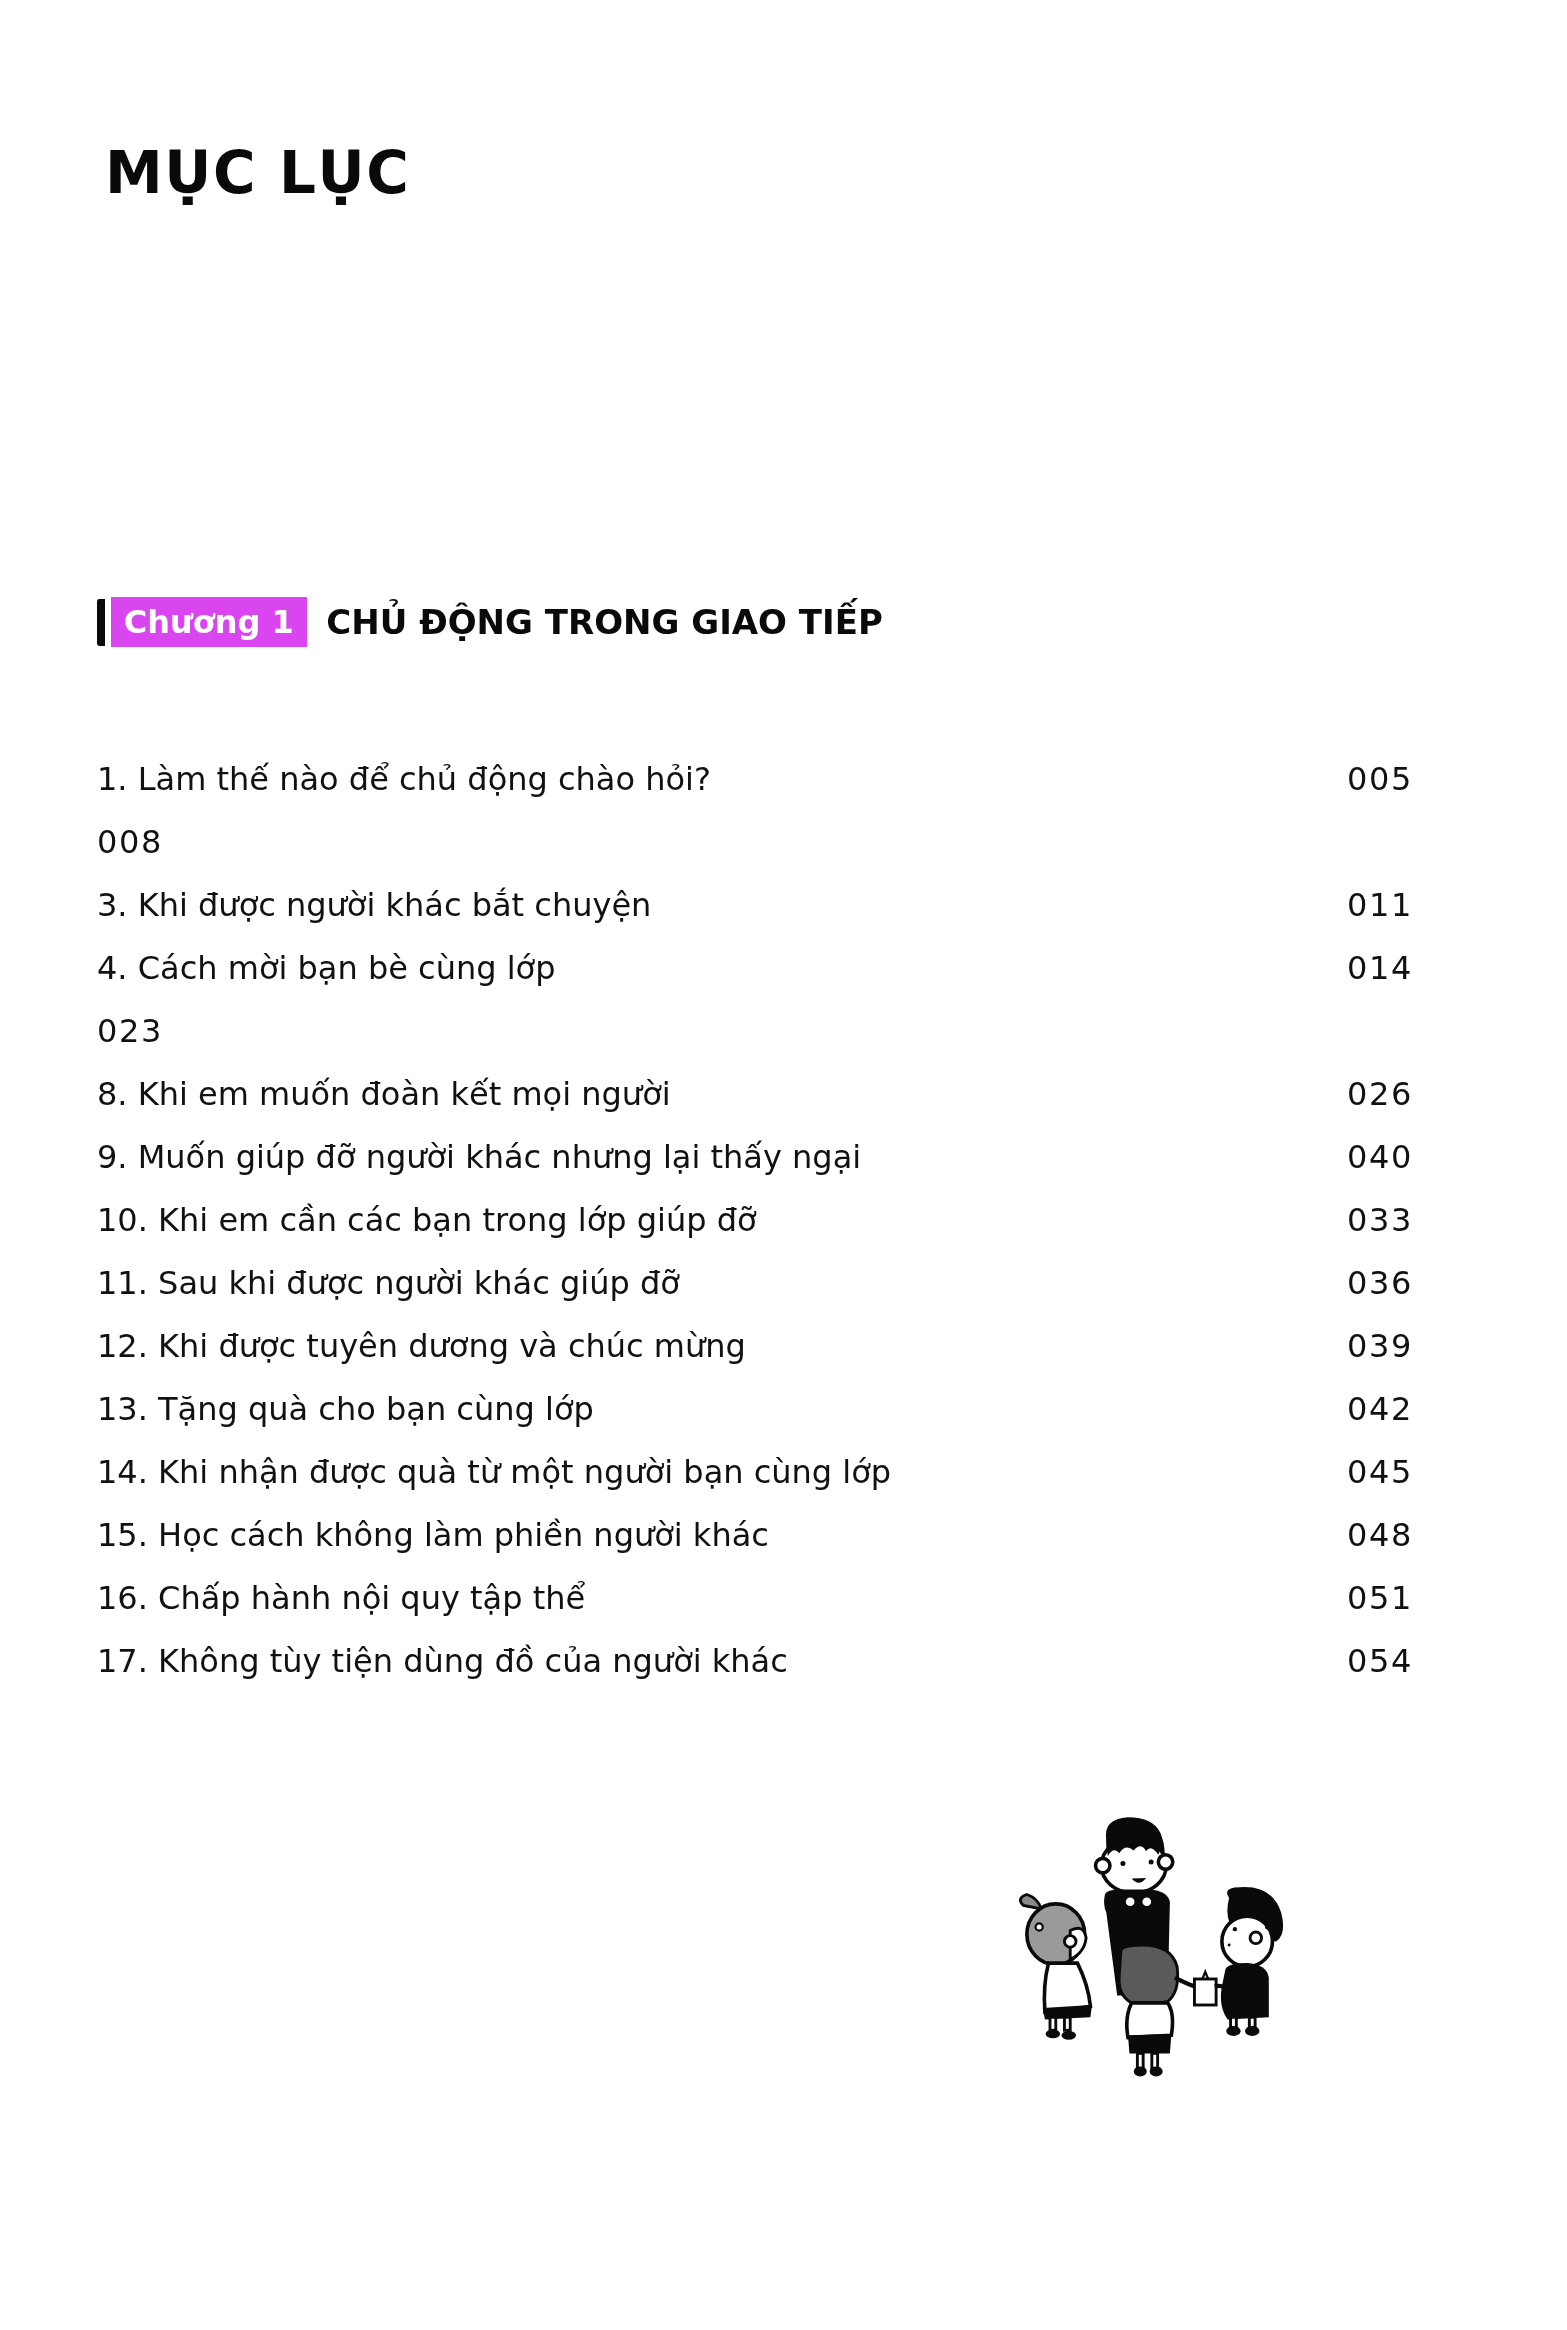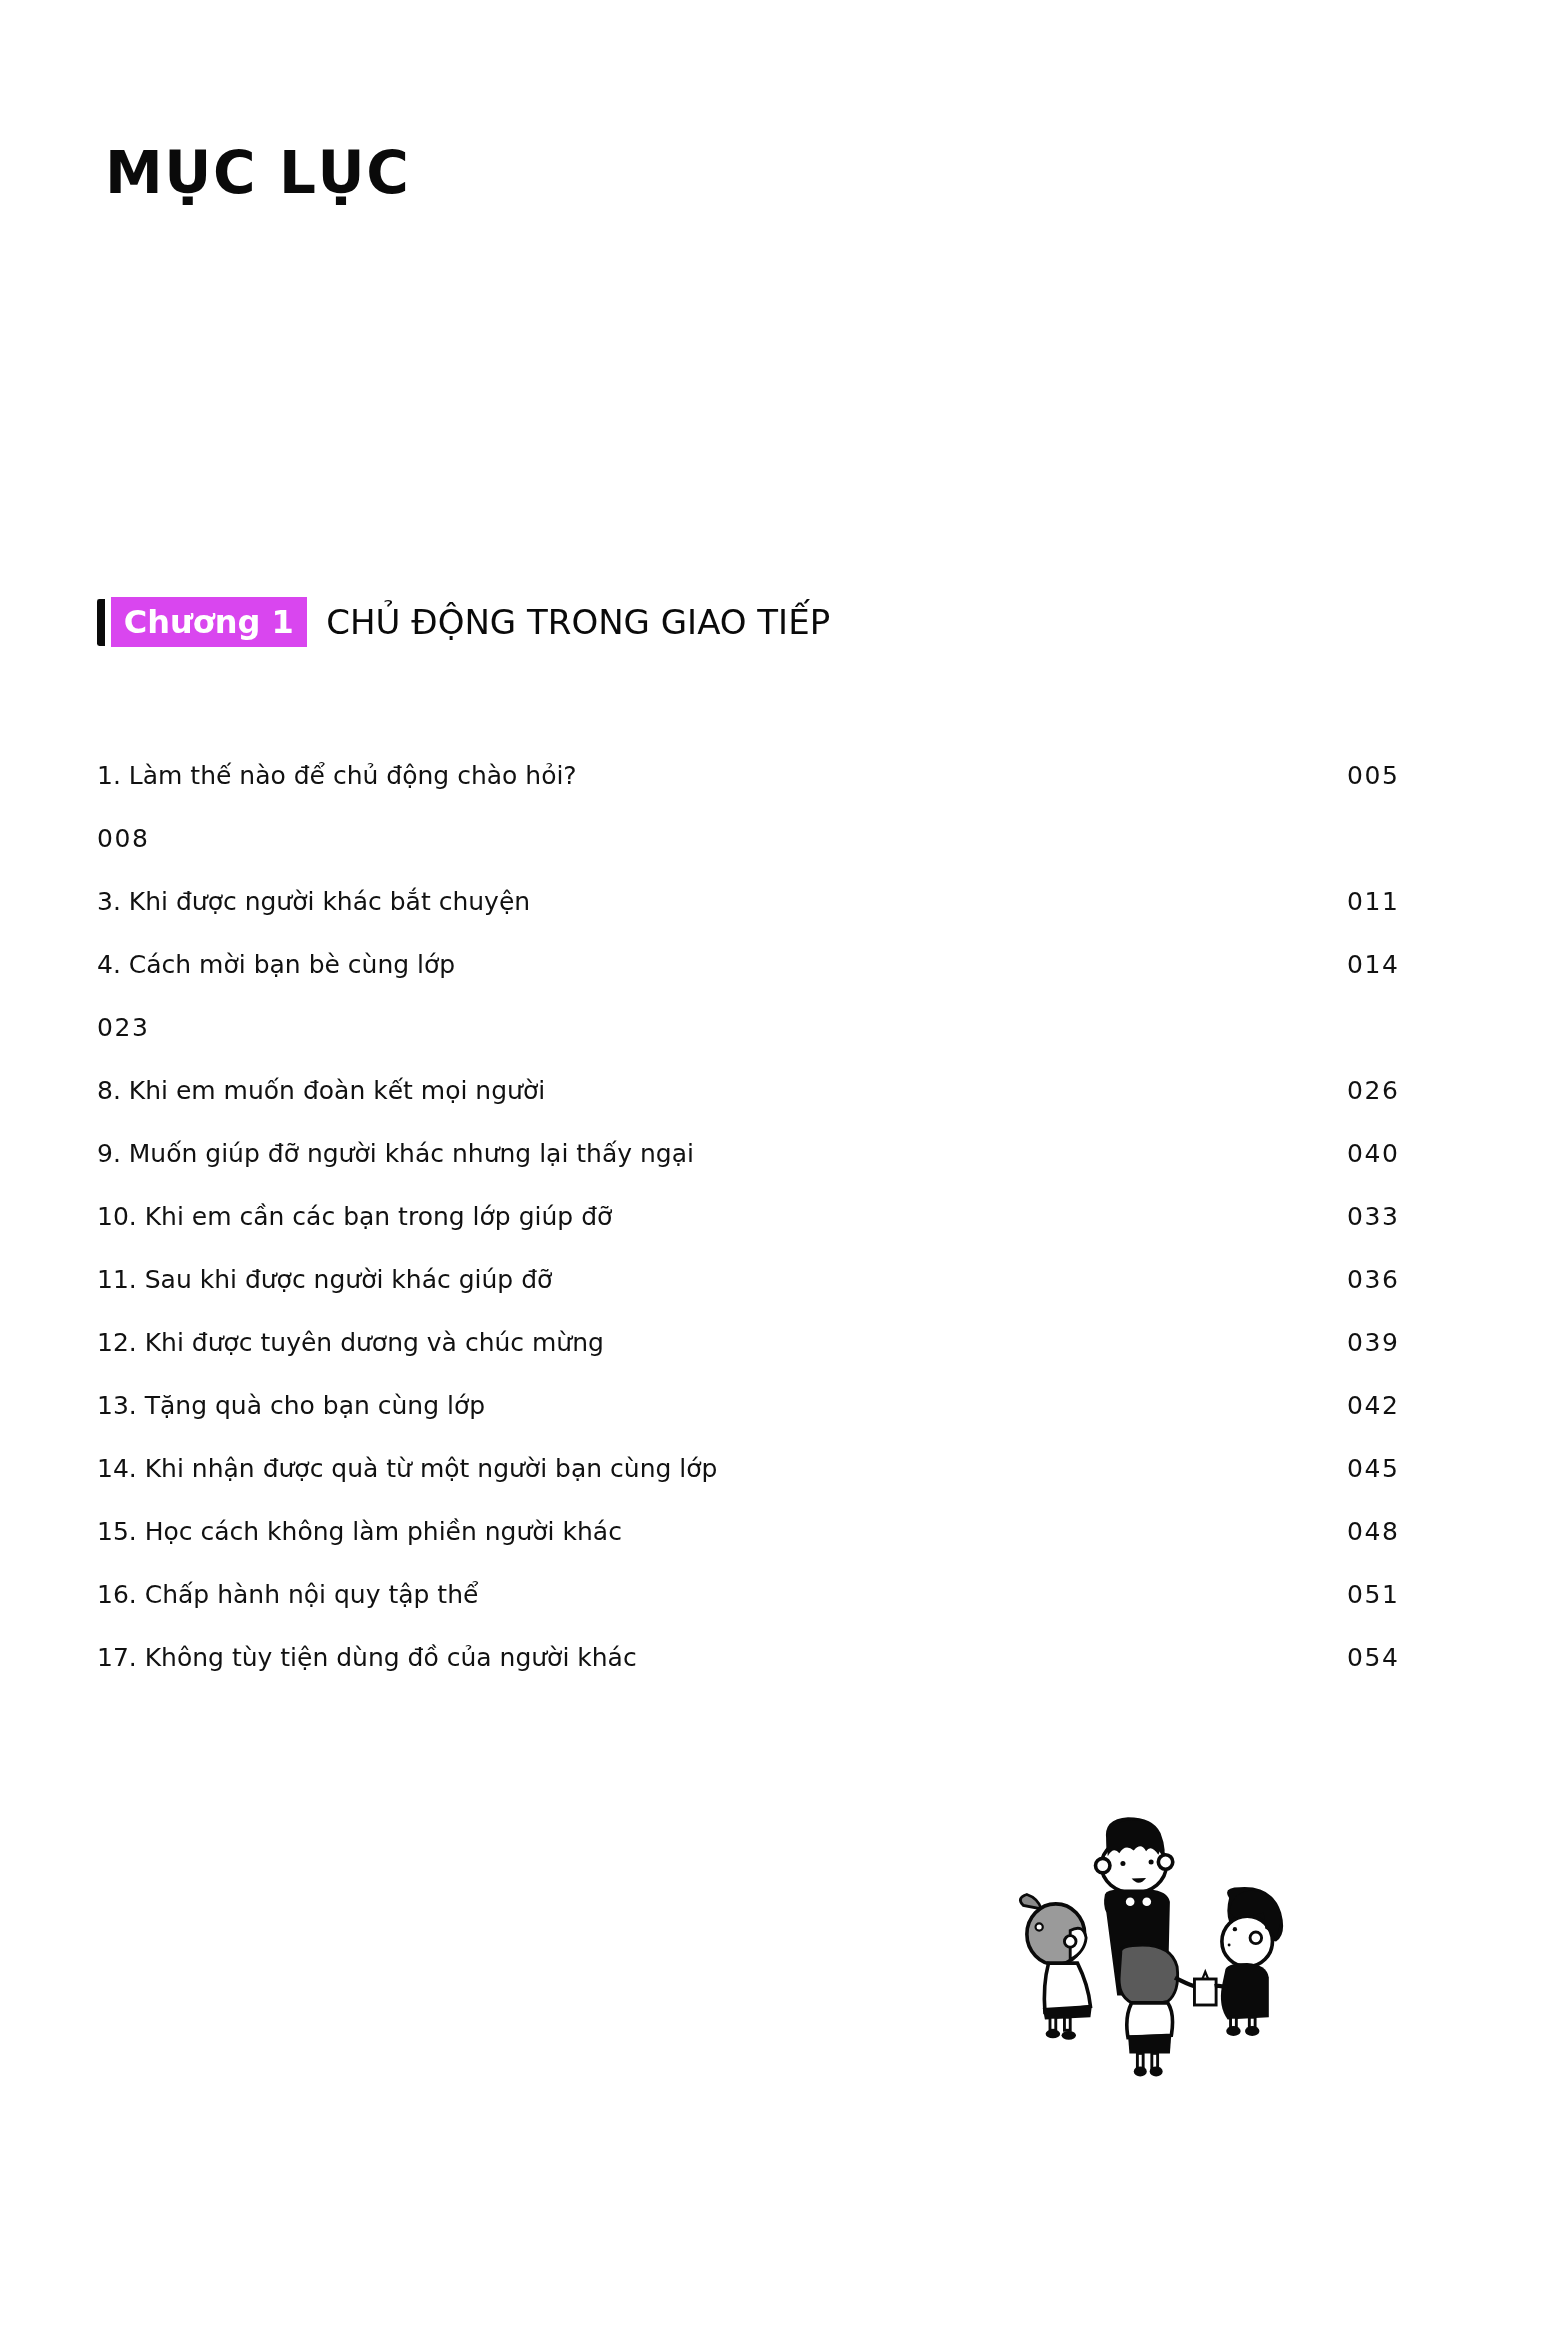--- a/index.html
+++ b/index.html
@@ -50,41 +50,41 @@
       display: flex;
       align-items: center;
       font-family: "DejaVu Sans", sans-serif;
       font-weight: bold;
       font-size: 32px;
       letter-spacing: 0px;
     }
     .chapter-title {
       margin-left: 19.5px;
       font-family: "DejaVu Sans", sans-serif;
-      font-weight: normal;
+      font-weight: bold;
       font-size: 34px;
       color: #0a0a0a;
       letter-spacing: 0px;
     }
     .toc-list {
       position: absolute;
       left: 97px;
       top: 763px;
       width: 1347px;
       margin: 0;
       padding: 0;
       list-style: none;
     }
     .toc-item {
       display: flex;
       justify-content: space-between;
       align-items: baseline;
       height: 63px;
       font-family: "DejaVu Sans", sans-serif;
-      font-size: 25px;
+      font-size: 32px;
       color: #111111;
       line-height: 1;
     }
     .toc-item-label {
       white-space: nowrap;
     }
     .toc-item-page {
       width: 89px;
       text-align: left;
       letter-spacing: 1.6px;

